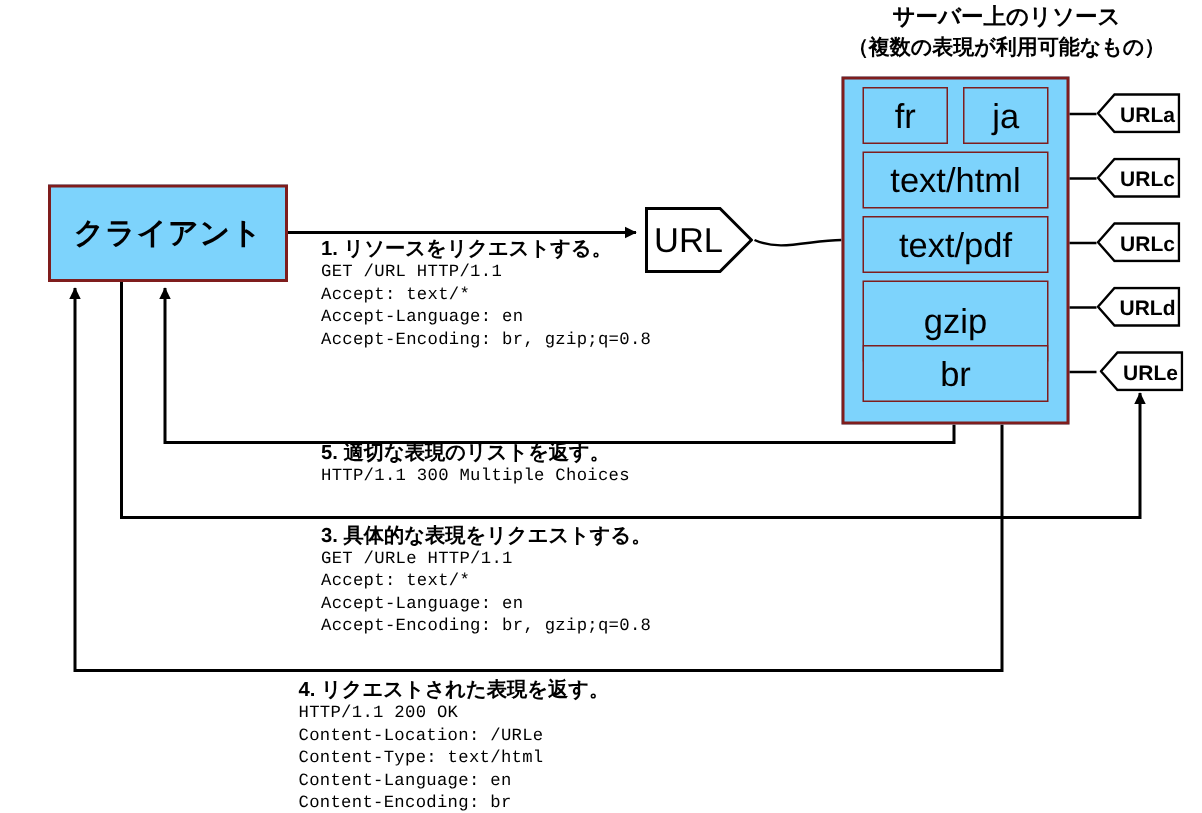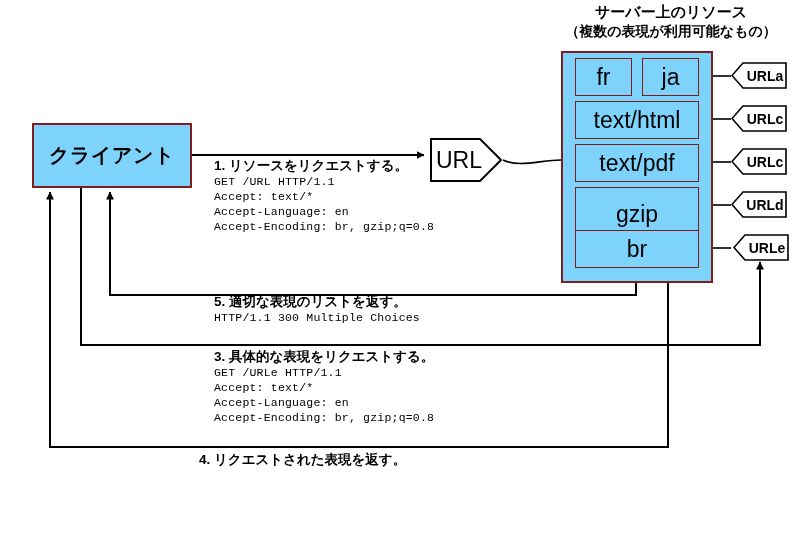--- a/index.html
+++ b/index.html
@@ -206,13 +206,18 @@
 <div class="abs s3">
   <div class="step-head">3. 具体的な表現をリクエストする。</div>
   <div class="step-body">GET /URLe HTTP/1.1
 Accept: text/*
 Accept-Language: en
 Accept-Encoding: br, gzip;q=0.8</div>
 </div>
 
 <div class="abs s4">
   <div class="step-head">4. リクエストされた表現を返す。</div>
+  <div class="step-body">HTTP/1.1 200 OK
+Content-Location: /URLe
+Content-Type: text/html
+Content-Language: en
+Content-Encoding: br</div>
 </div>
 
 </body></html>

